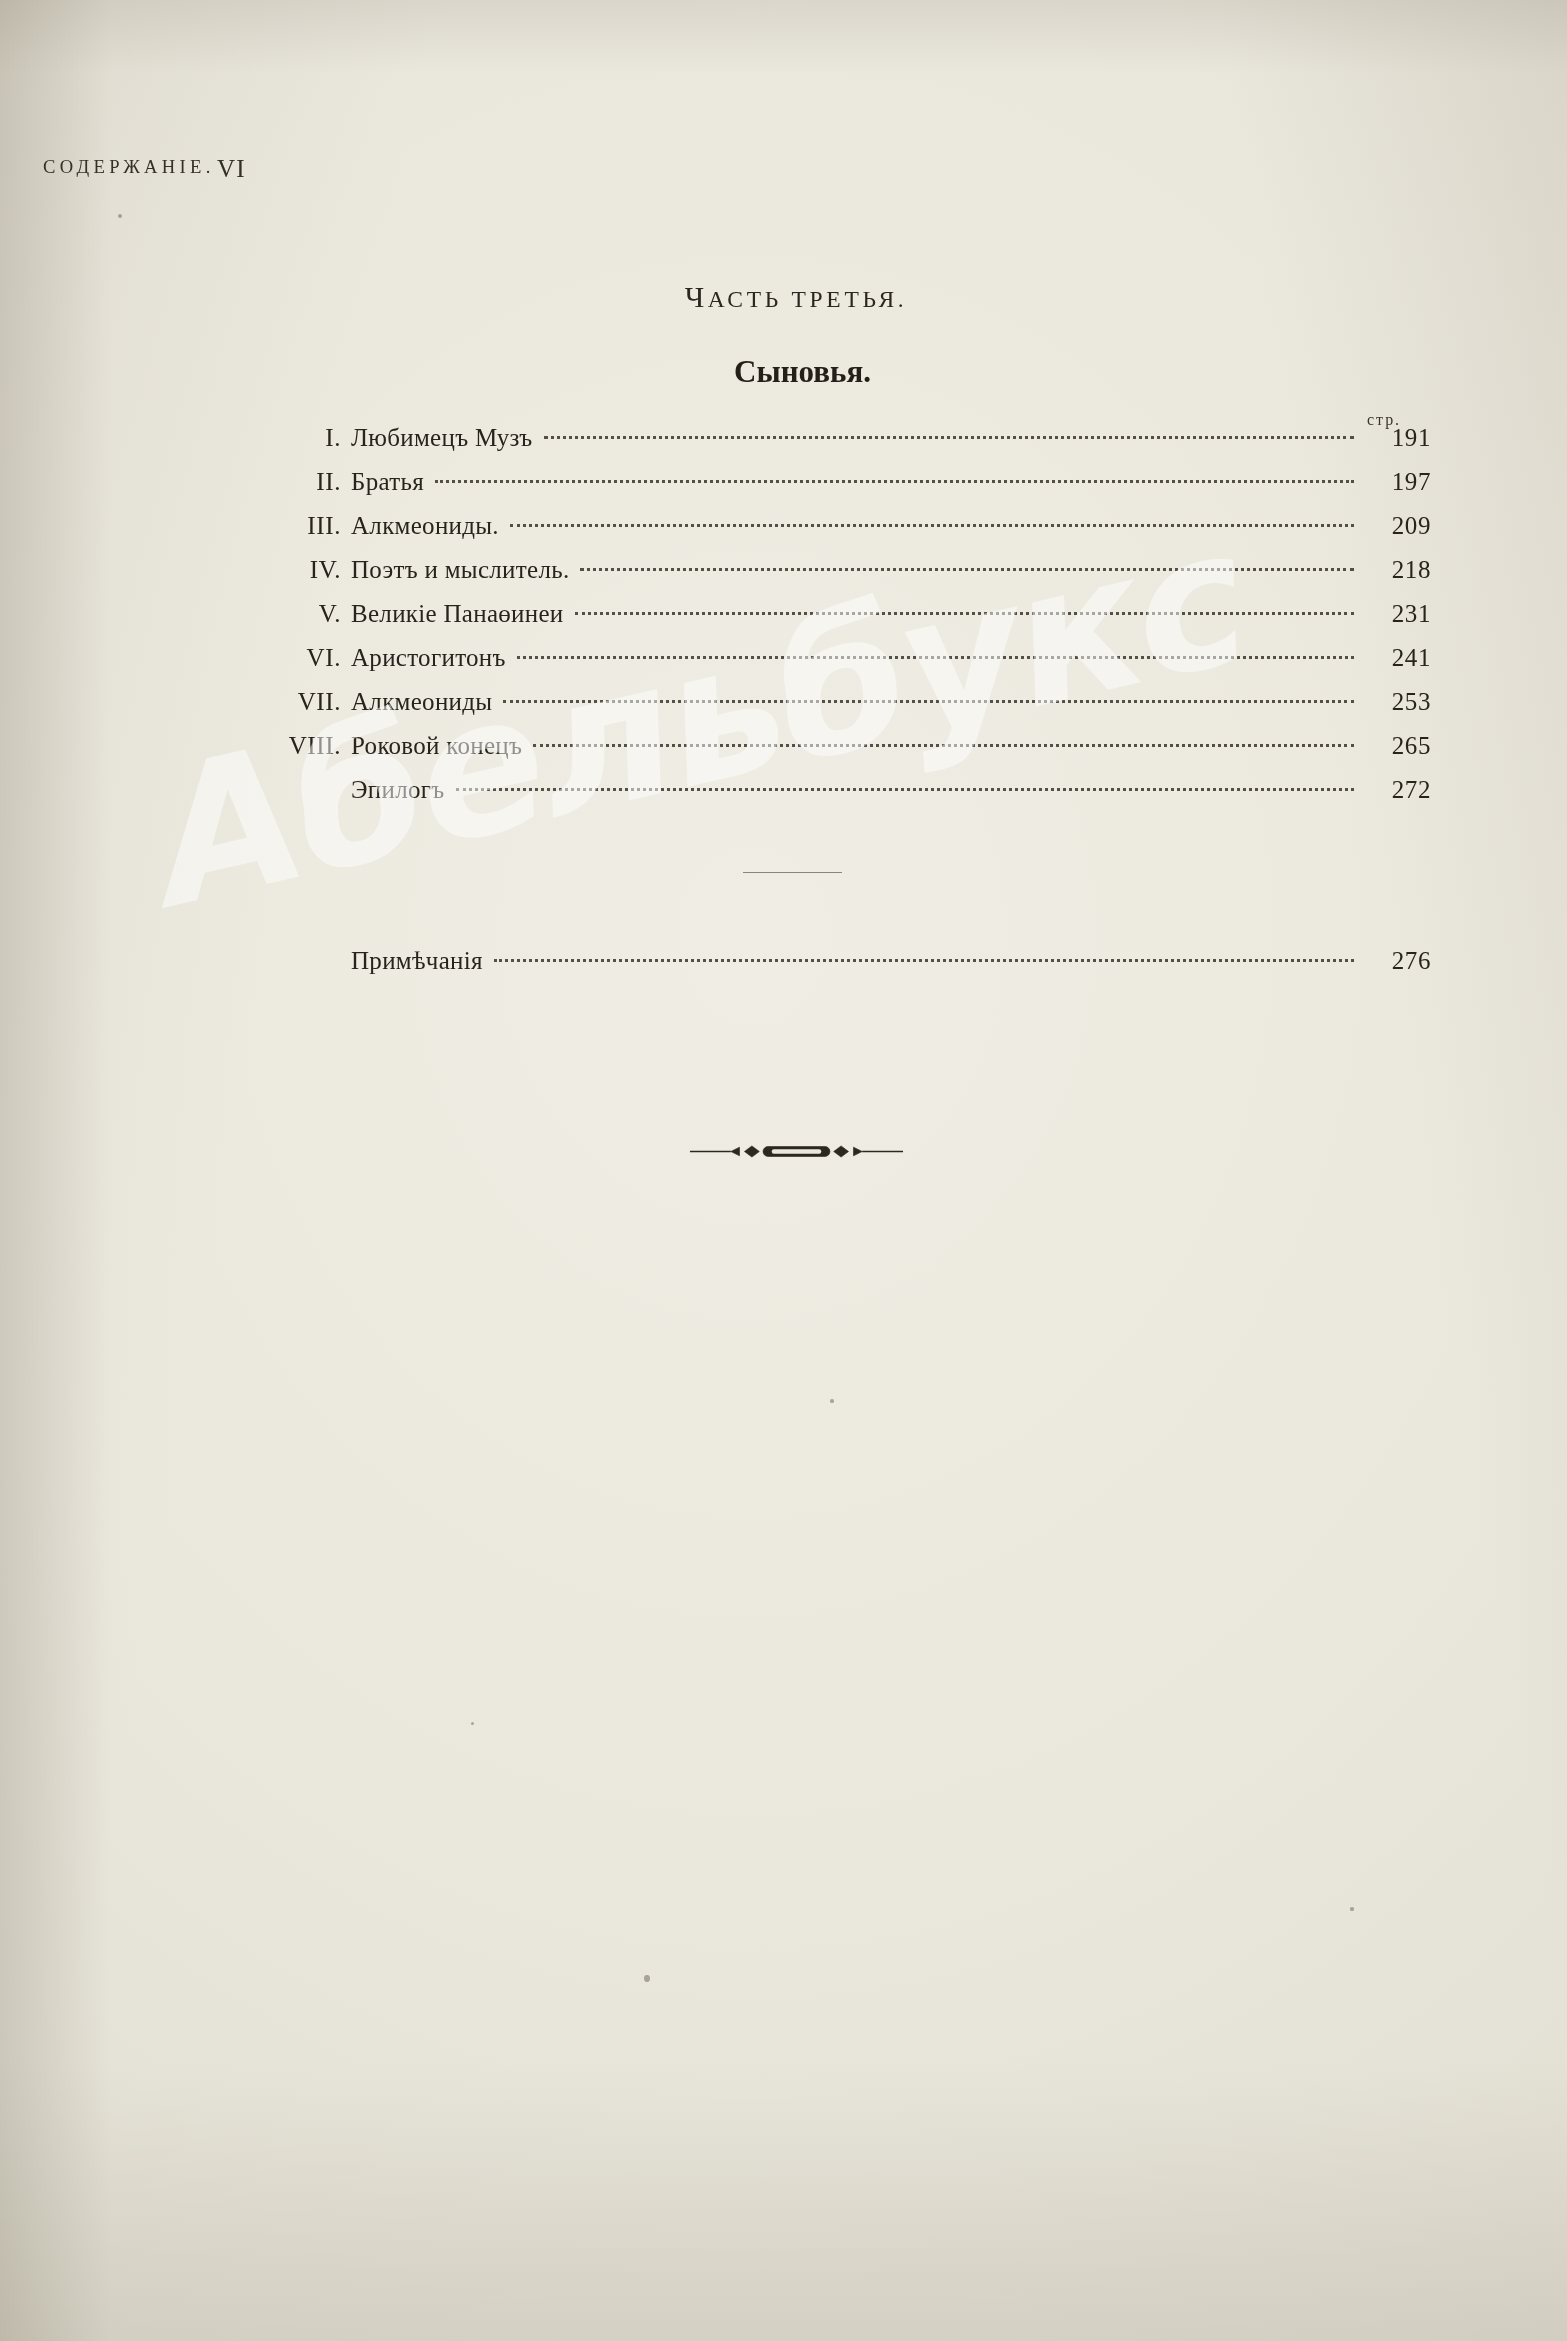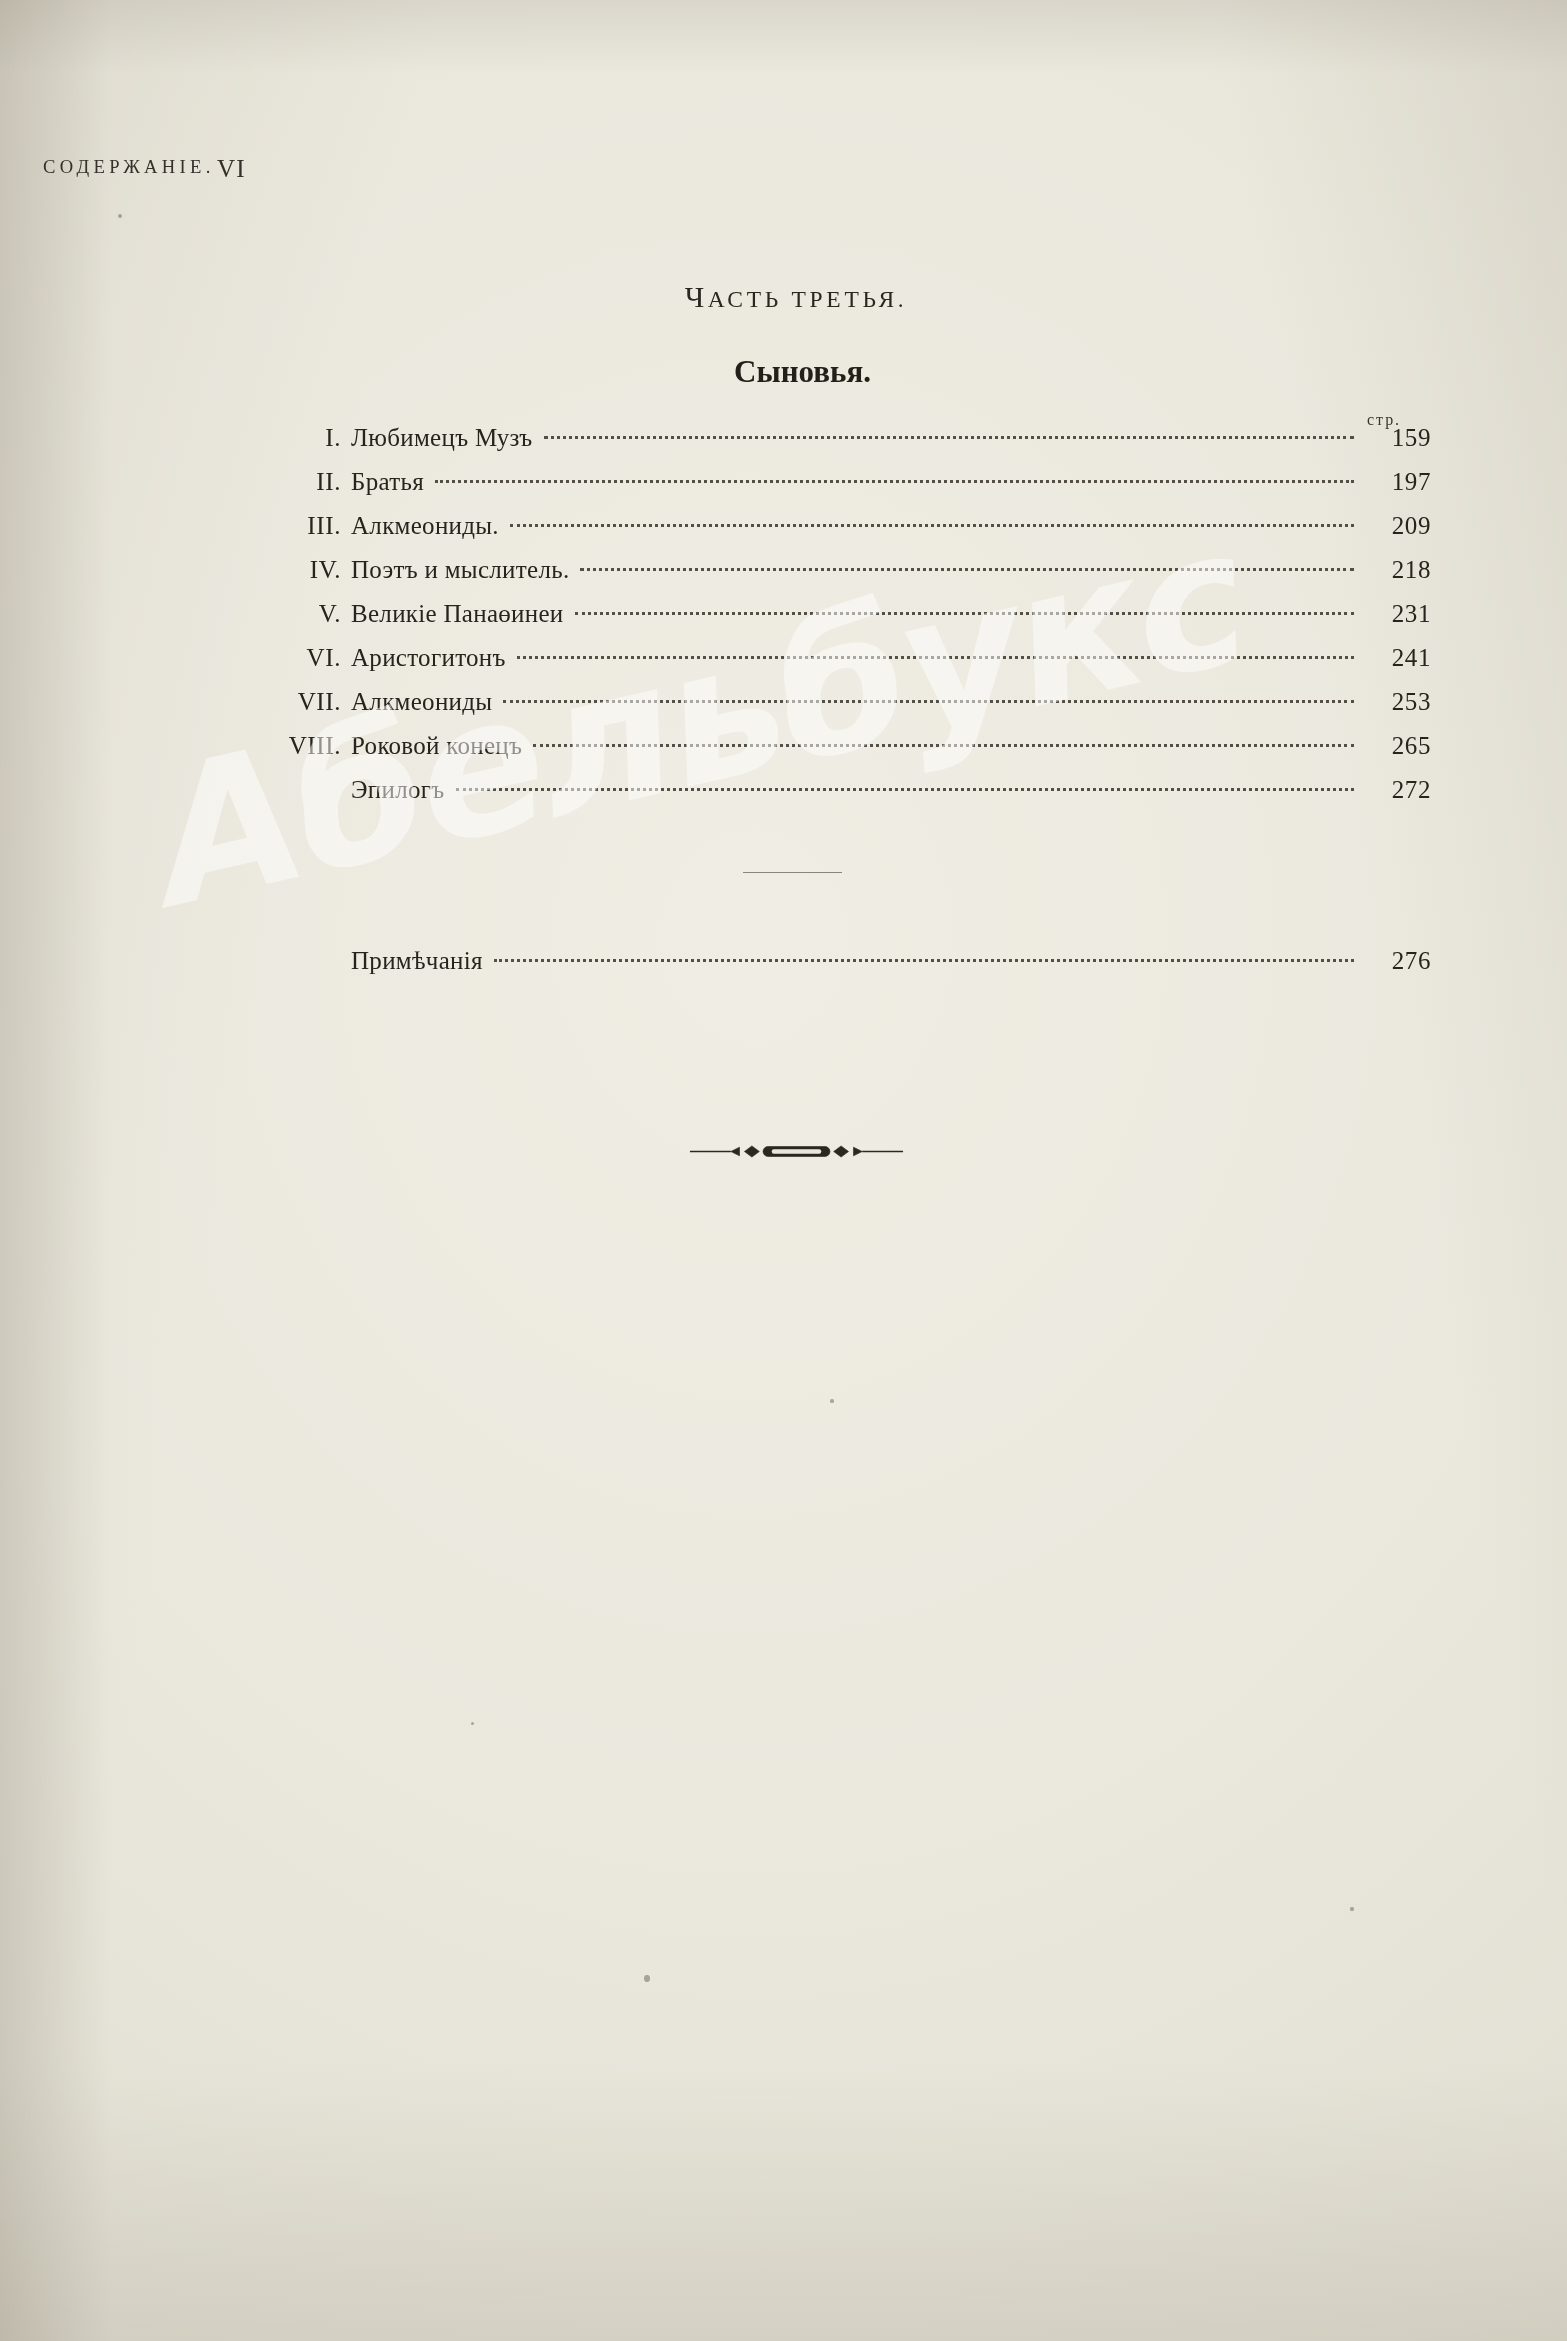--- a/index.html
+++ b/index.html
@@ -231,21 +231,21 @@
 
   <div class="section-title">Сыновья.</div>
 
   <div class="toc">
     <div class="col-head">стр.</div>
 
     <div class="toc-row">
       <span class="num">I.</span>
       <span class="label">Любимецъ Музъ</span>
       <span class="leader"></span>
-      <span class="pg">159</span>
+      <span class="pg">191</span>
     </div>
 
     <div class="toc-row">
       <span class="num">II.</span>
       <span class="label">Братья</span>
       <span class="leader"></span>
       <span class="pg">197</span>
     </div>
 
     <div class="toc-row">

